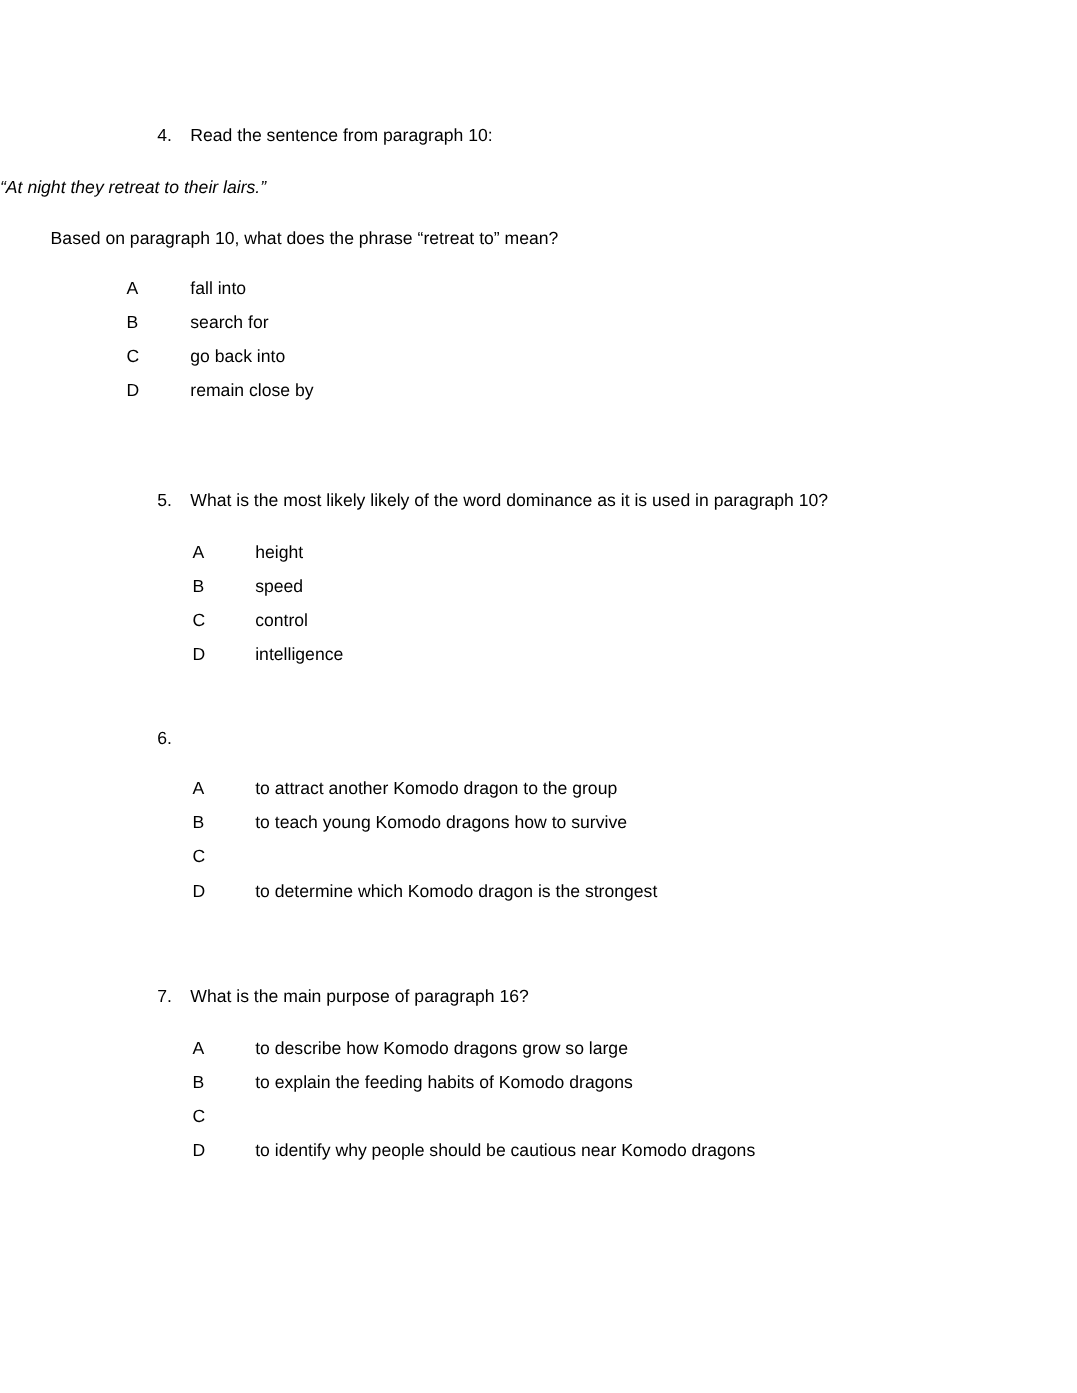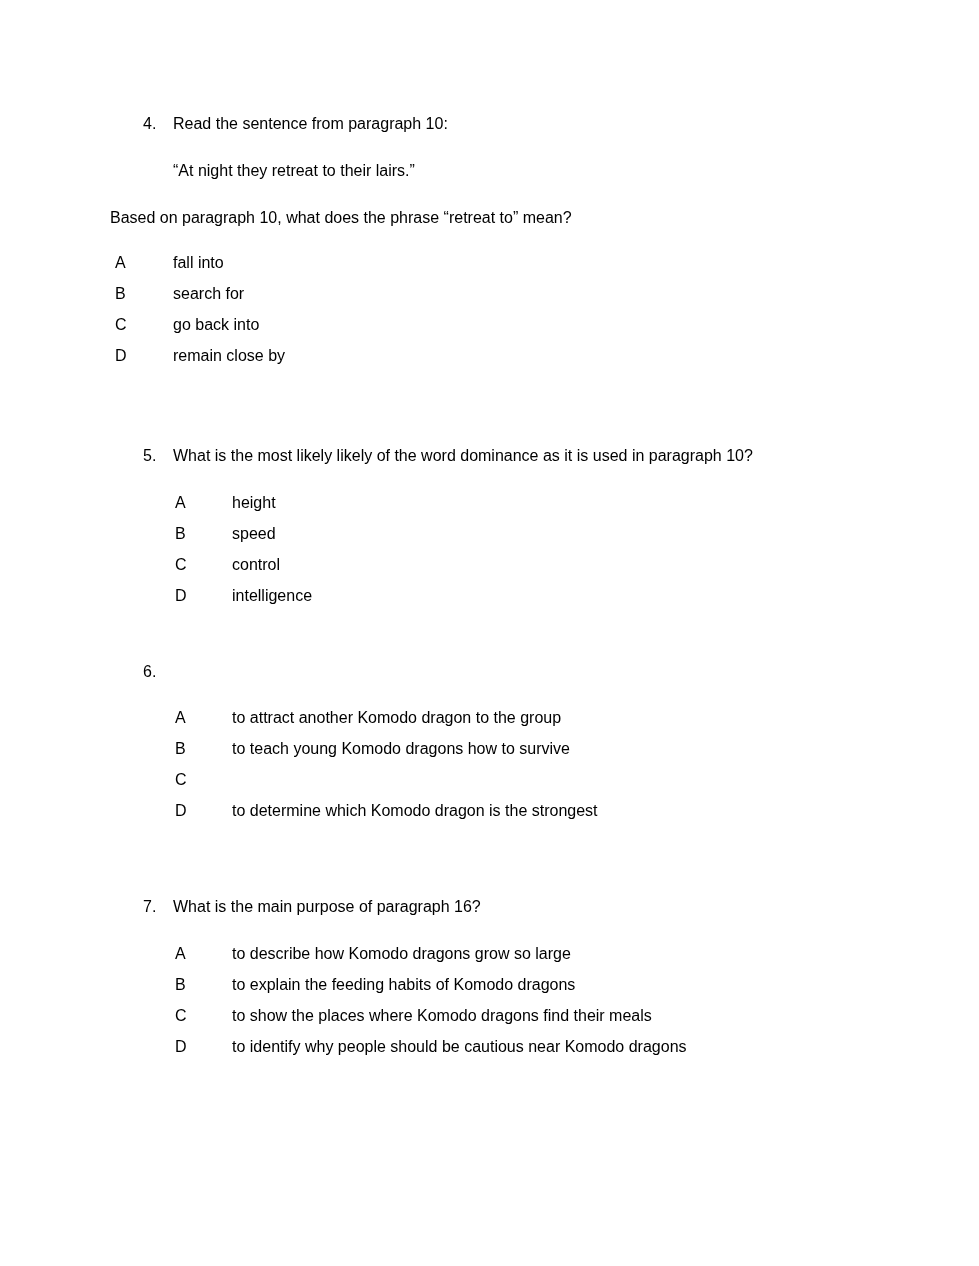--- a/index.html
+++ b/index.html
@@ -12,22 +12,22 @@
     background: #ffffff;
     color: #000000;
     font-family: "Liberation Sans", sans-serif;
     font-size: 16px;
     line-height: 1.5;
     overflow: hidden;
   }
   .qline { display: flex; margin-left: 143px; }
   .qnum { width: 30px; flex: none; }
   .b { font-weight: normal; }
-  .quote { margin-left: 173px; margin-top: 23px; }
-  .followup { margin-left: 110px; margin-top: 23px; }
+  .quote { margin-top: 23px; font-style: italic; }
+  .followup { margin-left: 46px; margin-top: 23px; }
   .options { margin-top: 23px; }
   .options.first { margin-top: 21px; }
   .option { display: flex; margin-bottom: 7px; }
   .options.outdent .option { margin-left: 115px; }
   .options.outdent .letter { width: 58px; flex: none; }
   .options.indent .option { margin-left: 175px; }
   .options.indent .letter { width: 57px; flex: none; }
   .q5 { margin-top: 76px; }
   .q6 { margin-top: 52px; }
   .q6 .options { margin-top: 22px; }
@@ -122,21 +122,20 @@
       <div class="option">
           <span class="letter">A</span>
           <span class="text">to describe how Komodo dragons grow so large</span>
         </div>
       <div class="option">
           <span class="letter">B</span>
           <span class="text">to explain the feeding habits of Komodo dragons</span>
         </div>
       <div class="option">
           <span class="letter">C</span>
-          <span class="text">to show the places where Komodo dragons find their meals</span>
         </div>
       <div class="option">
           <span class="letter">D</span>
           <span class="text">to identify why people should be cautious near Komodo dragons</span>
         </div>
     </div>
   </section>
 
 </div>
 

